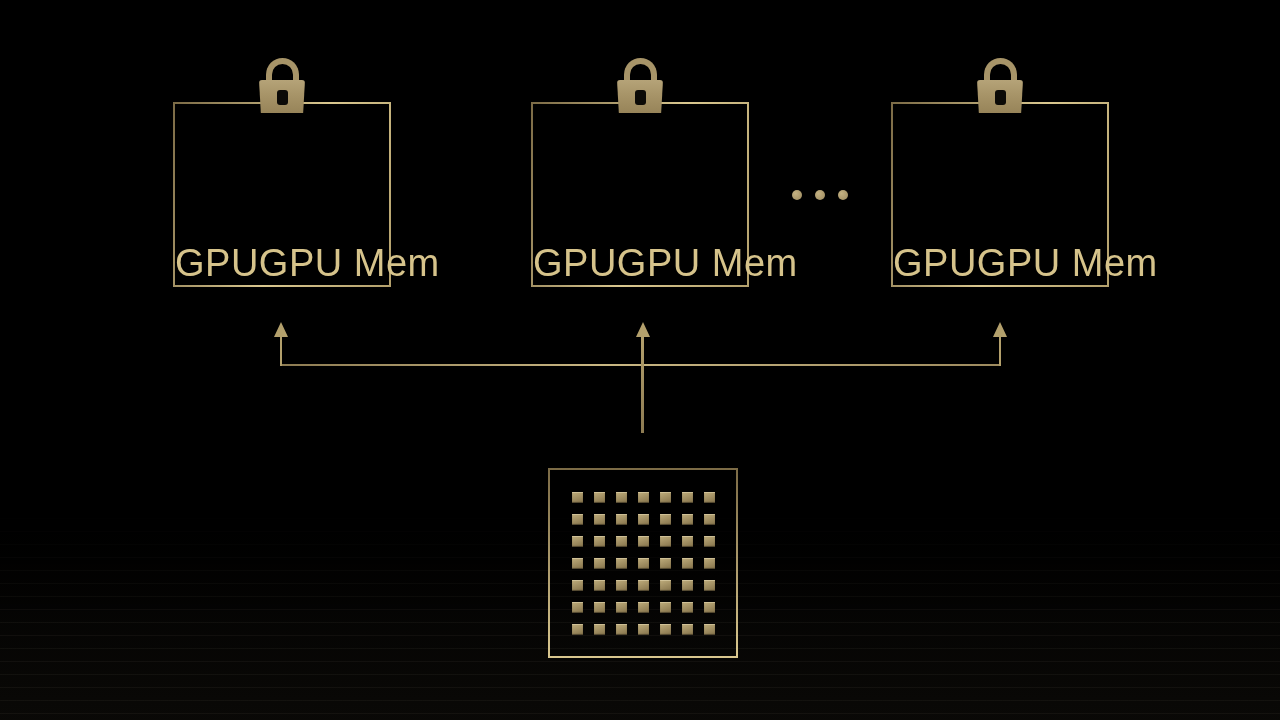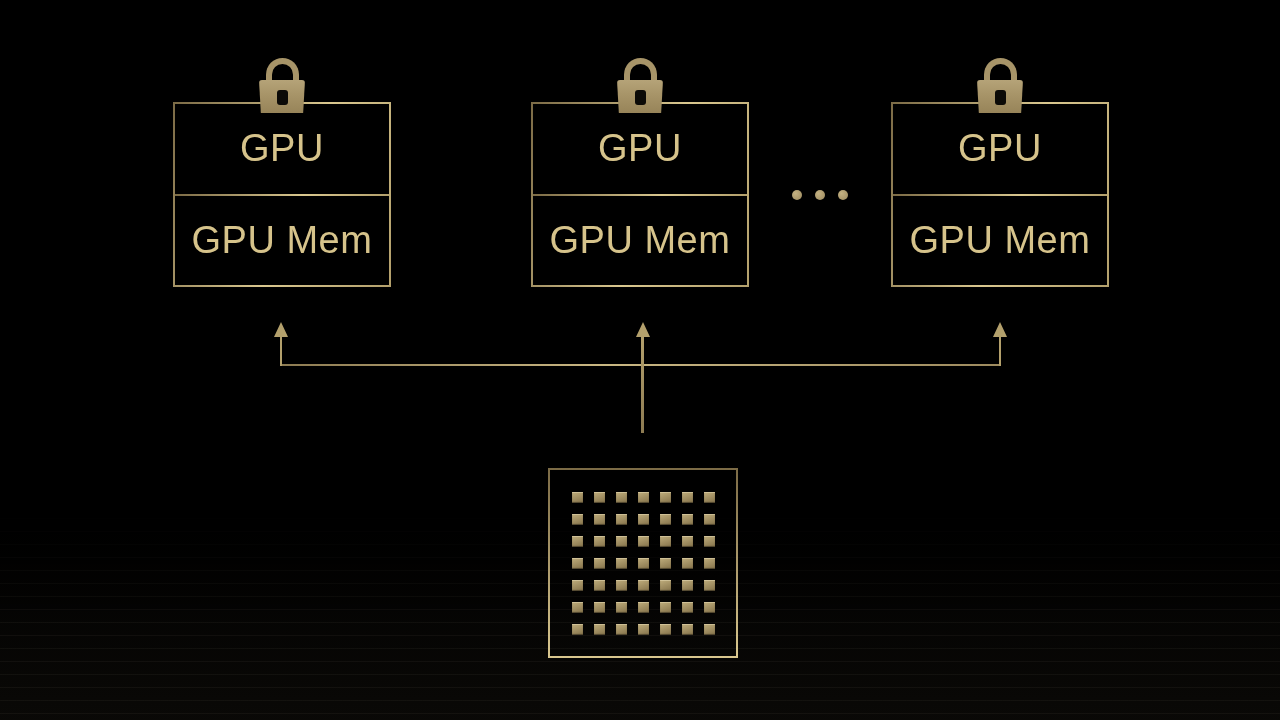--- a/index.html
+++ b/index.html
@@ -30,21 +30,21 @@
   
   .gpu-node { position: absolute; top: 102px; width: 218px; height: 185px; }
   .gpu-node.n1 { left: 173px; }
   .gpu-node.n2 { left: 531px; }
   .gpu-node.n3 { left: 891px; }
 
   .gpu-box {
     position: absolute; inset: 0;
     border: 2px solid;
     border-image: linear-gradient(110deg, var(--gold-dim), var(--gold-bright) 55%, var(--gold)) 1;
-    display: flex; flex-direction: column;
+    display: flex; flex-direction: row; align-items: flex-end;
   }
   .gpu-box .cell {
     flex: 1; display: flex; align-items: center; justify-content: center;
     color: var(--text); font-size: 38px; letter-spacing: 0.5px; white-space: nowrap;
   }
   .gpu-box .divider {
     height: 2px; flex: none;
     background: linear-gradient(90deg, var(--gold-dim), var(--gold-bright) 60%, var(--gold));
   }
 

